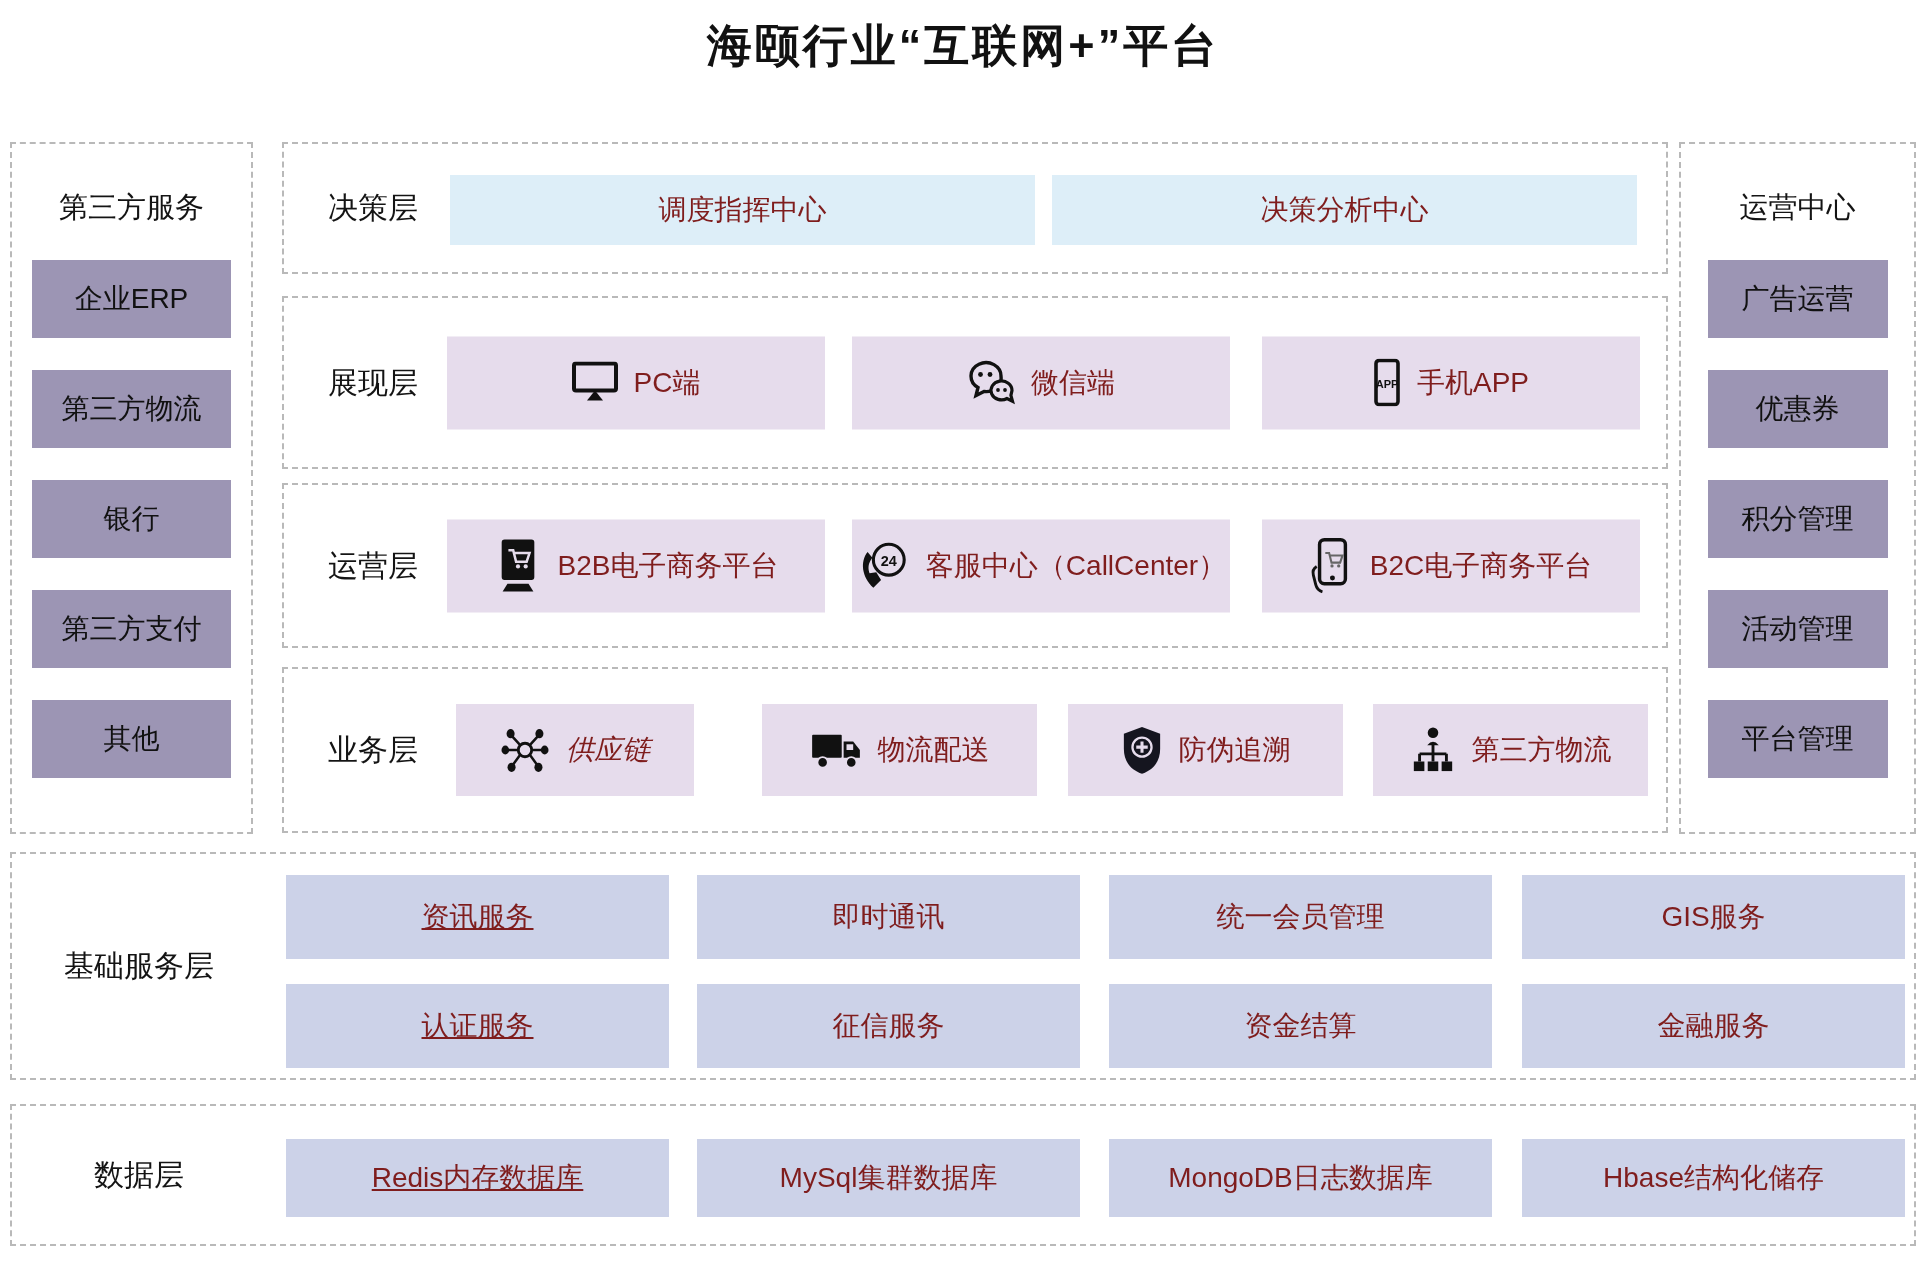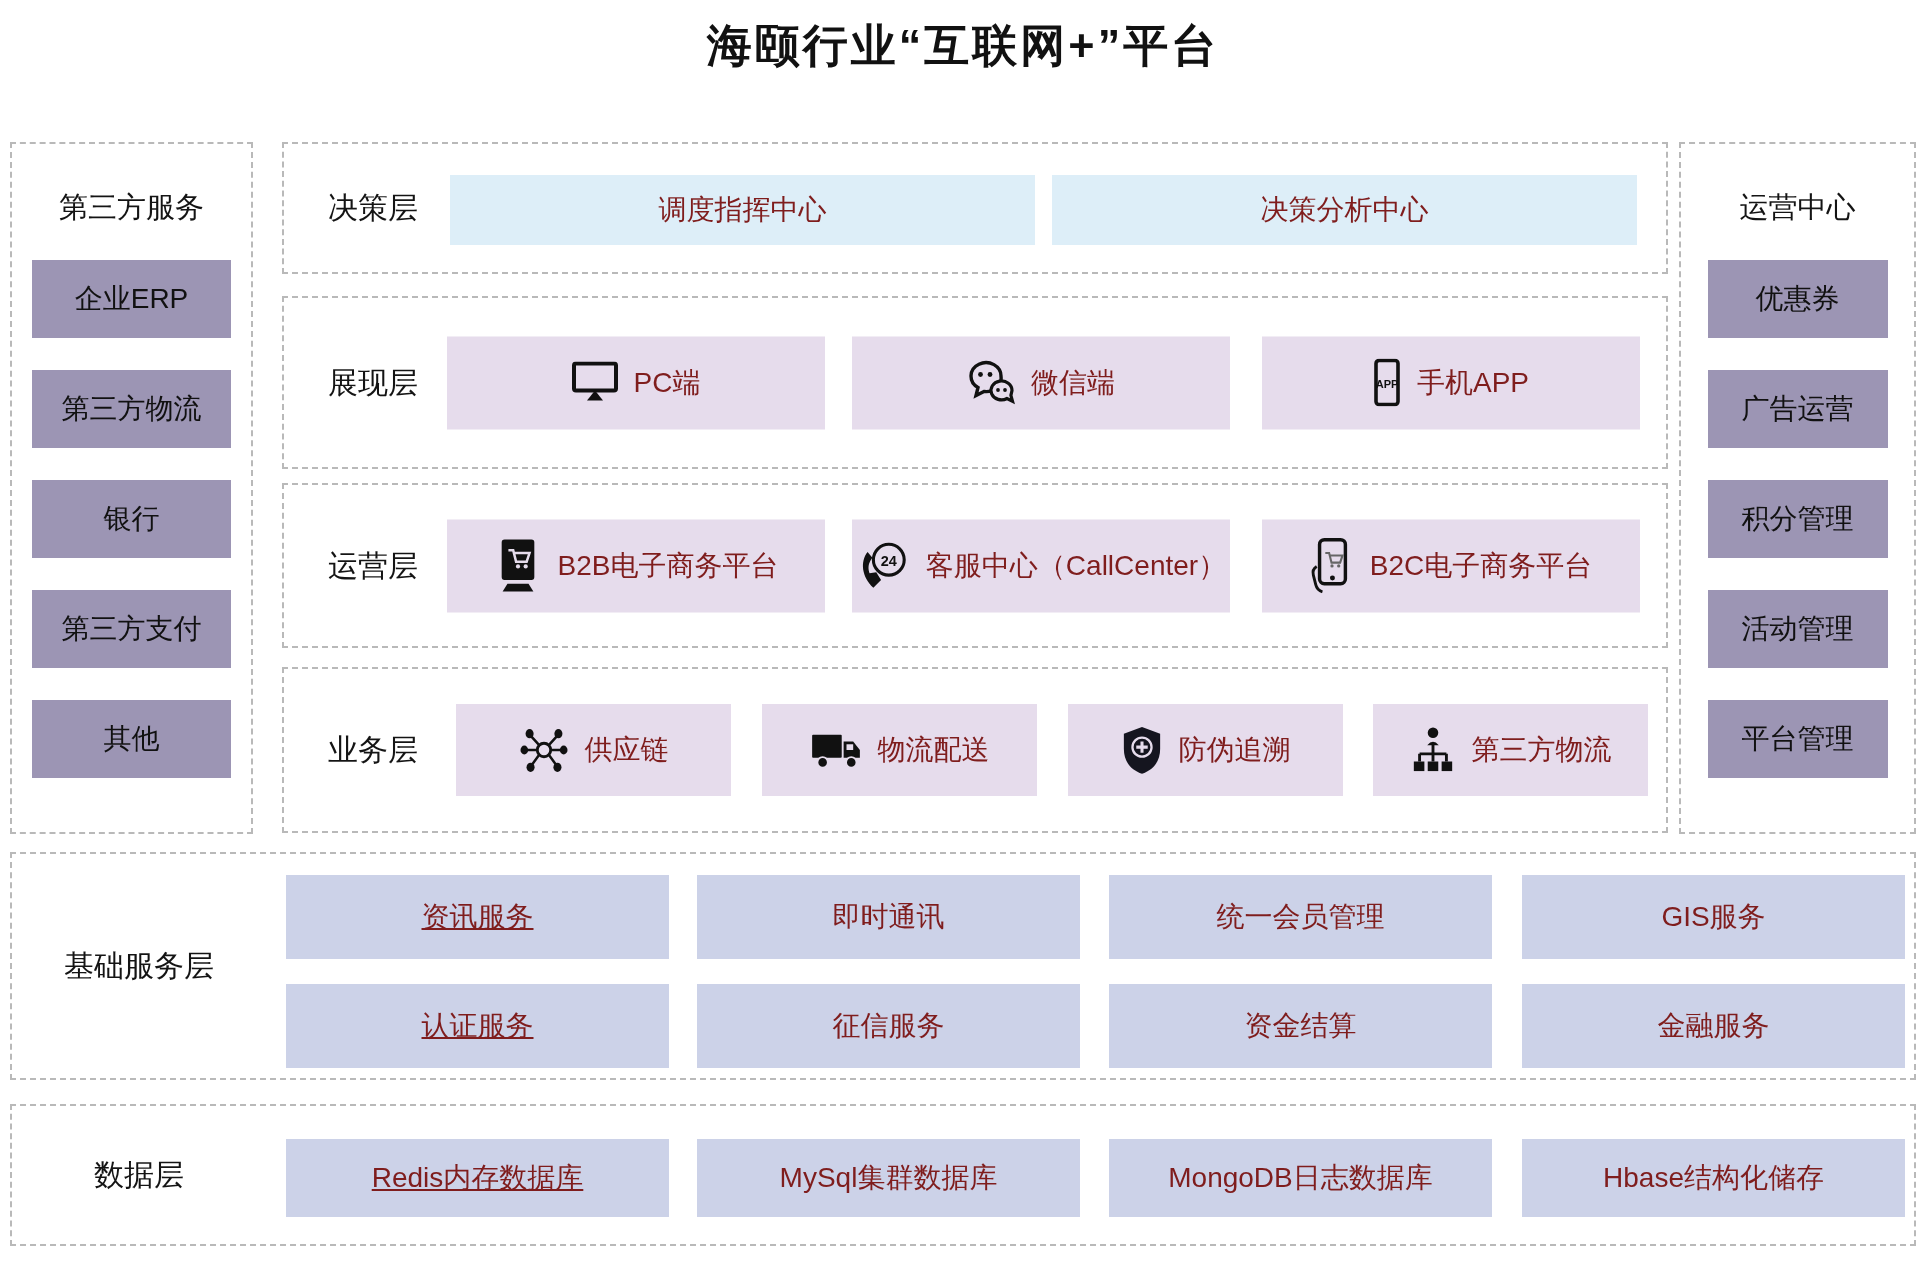--- a/index.html
+++ b/index.html
@@ -31,21 +31,21 @@
   .srv{background:#ccd2e8;}
   .node .ic{display:flex;align-items:center;justify-content:center;flex:0 0 auto;}
   
   .dec-1{left:166px;top:31px;width:585px;height:70px;}
   .dec-2{left:768px;top:31px;width:585px;height:70px;}
   
   .c3-1{left:163px;width:378px;height:93px;top:50%;transform:translateY(-50%);}
   .c3-2{left:568px;width:378px;height:93px;top:50%;transform:translateY(-50%);}
   .c3-3{left:978px;width:378px;height:93px;top:50%;transform:translateY(-50%);}
   
-  .c4-1{left:172px;width:275px;height:92px;top:50%;transform:translateY(-50%);}
+  .c4-1{left:172px;width:238px;height:92px;top:50%;transform:translateY(-50%);font-style:italic;}
   .c4-2{left:478px;width:275px;height:92px;top:50%;transform:translateY(-50%);}
   .c4-3{left:784px;width:275px;height:92px;top:50%;transform:translateY(-50%);}
   .c4-4{left:1089px;width:275px;height:92px;top:50%;transform:translateY(-50%);}
   
   .band-label{position:absolute;top:50%;transform:translateY(-50%);font-size:30px;white-space:nowrap;}
   .g-1{left:274px;width:383px;text-decoration:underline;}
   .g-2{left:685px;width:383px;}
   .g-3{left:1097px;width:383px;}
   .g-4{left:1510px;width:383px;}
   .r1{top:21px;height:84px;}
@@ -64,22 +64,22 @@
     <div class="side-title">第三方服务</div>
     <div class="side-box">企业ERP</div>
     <div class="side-box">第三方物流</div>
     <div class="side-box">银行</div>
     <div class="side-box">第三方支付</div>
     <div class="side-box">其他</div>
   </div>
 
   <div class="panel side-right" style="left:1679px;top:142px;width:237px;height:692px;">
     <div class="side-title">运营中心</div>
+    <div class="side-box">广告运营</div>
     <div class="side-box">优惠券</div>
-    <div class="side-box">广告运营</div>
     <div class="side-box">积分管理</div>
     <div class="side-box">活动管理</div>
     <div class="side-box">平台管理</div>
   </div>
 
   <div class="panel" style="left:282px;top:142px;width:1386px;height:132px;">
     <div class="row-label">决策层</div>
     <div class="node blue dec-1">
       <span>调度指挥中心</span>
     </div>

